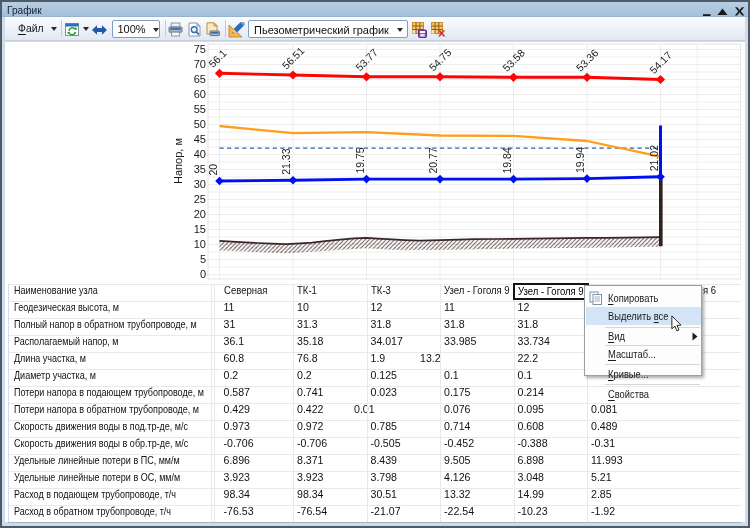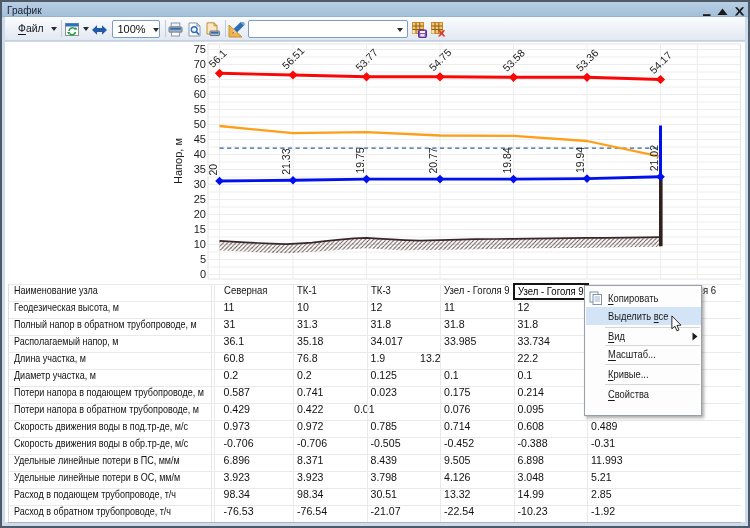--- a/index.html
+++ b/index.html
@@ -10,21 +10,21 @@
 .chartbg { position:absolute; left:5px; top:42px; width:740px; height:241px; background:#fff; }
 .tablebg { position:absolute; left:5px; top:283px; width:740px; height:238.5px; background:#fff; }
 .tl { position:absolute; left:14px; font-size:10.6px; color:#111; white-space:pre; transform:scaleX(0.85); transform-origin:0 50%; }
 .tv { position:absolute; font-size:10.6px; color:#111; white-space:pre; }
 .tn { transform:scaleX(0.9); transform-origin:0 50%; }
 .hl { position:absolute; left:8px; width:733px; height:1px; background:#e9e9e9; }
 .vl { position:absolute; top:283.5px; width:1px; height:238px; background:#e9e9e9; }
 .sep { position:absolute; top:3px; width:1px; height:17px; background:#c3cbd7; }
 .combo { position:absolute; top:3px; height:18px; background:#fff; border:1px solid #7d9cc0; border-radius:2px; font-size:11px; color:#101010; }
 .arr { position:absolute; width:0; height:0; border-left:3.5px solid transparent; border-right:3.5px solid transparent; border-top:4px solid #2b2b2b; }
-.menu { position:absolute; left:584px; top:285px; width:117.5px; height:131px; background:#fdfdfd; border:1px solid #9aa0a8; box-shadow:2px 2px 3px rgba(90,90,90,.5); z-index:40; }
+.menu { position:absolute; left:584px; top:285px; width:117.5px; height:91px; background:#fdfdfd; border:1px solid #9aa0a8; box-shadow:2px 2px 3px rgba(90,90,90,.5); z-index:40; }
 .mi { position:absolute; left:23px; font-size:11px; color:#1a1a1a; white-space:pre; transform:scaleX(0.85); transform-origin:0 50%; }
 .ms { position:absolute; left:20px; width:95px; height:1px; background:#d6d6d6; }
 .mhl { position:absolute; left:1px; top:20.5px; width:114.5px; height:18.5px; background:#d2e4f5; }
 u { text-decoration:underline; text-underline-offset:1.5px; }
 .cell { position:absolute; left:512.6px; top:282.6px; width:76.4px; height:17px; border:2px solid #151515; z-index:30; }
 </style></head>
 <body>
 <div class="titlebar">
     <span class="t">График</span>
 <svg style="position:absolute;left:694px;top:3px" width="52" height="11" viewBox="0 0 52 11">
@@ -78,20 +78,21 @@
   <svg style="position:absolute;left:223px;top:5px" width="17" height="16" viewBox="0 0 17 16">
     <path d="M1 15 L14 15 L1 3 Z" fill="#f0b54d" stroke="#c98f2a"></path>
     <g transform="rotate(45 8 8)">
       <rect x="5.6" y="-1.5" width="4.8" height="10.5" fill="#2e6db4"></rect>
       <rect x="5.6" y="-3" width="4.8" height="2.6" fill="#7aa7d6"></rect>
       <path d="M5.6 9 L8 13 L10.4 9 Z" fill="#e8c89a"></path>
       <path d="M7.2 11.6 L8 13 L8.8 11.6 Z" fill="#333"></path>
     </g>
   </svg>
   <div class="combo" style="left:243px;width:159.5px">
+      <span style="position:absolute;left:5px;top:2.5px">Пьезометрический график</span>
       <div class="arr" style="left:148px;top:7px"></div>
     </div>
   <svg style="position:absolute;left:407px;top:5px" width="15" height="16" viewBox="0 0 15 16">
     <rect x="0.5" y="0.5" width="11" height="11" fill="#f5c66d" stroke="#c98f2a"></rect>
     <path d="M0.5 7.5 L4 7.5 L4 11.5 L0.5 11.5 Z" fill="#fae3b3"></path>
     <line x1="0.5" y1="4" x2="11.5" y2="4" stroke="#8a5d1c"></line>
       <line x1="0.5" y1="7.5" x2="11.5" y2="7.5" stroke="#8a5d1c"></line>
     <line x1="4" y1="0.5" x2="4" y2="11.5" stroke="#8a5d1c"></line>
       <line x1="7.8" y1="0.5" x2="7.8" y2="11.5" stroke="#8a5d1c"></line>
     <rect x="6.5" y="8" width="8" height="7.5" rx="1" fill="#8a4bb8" stroke="#5f2d85"></rect>

